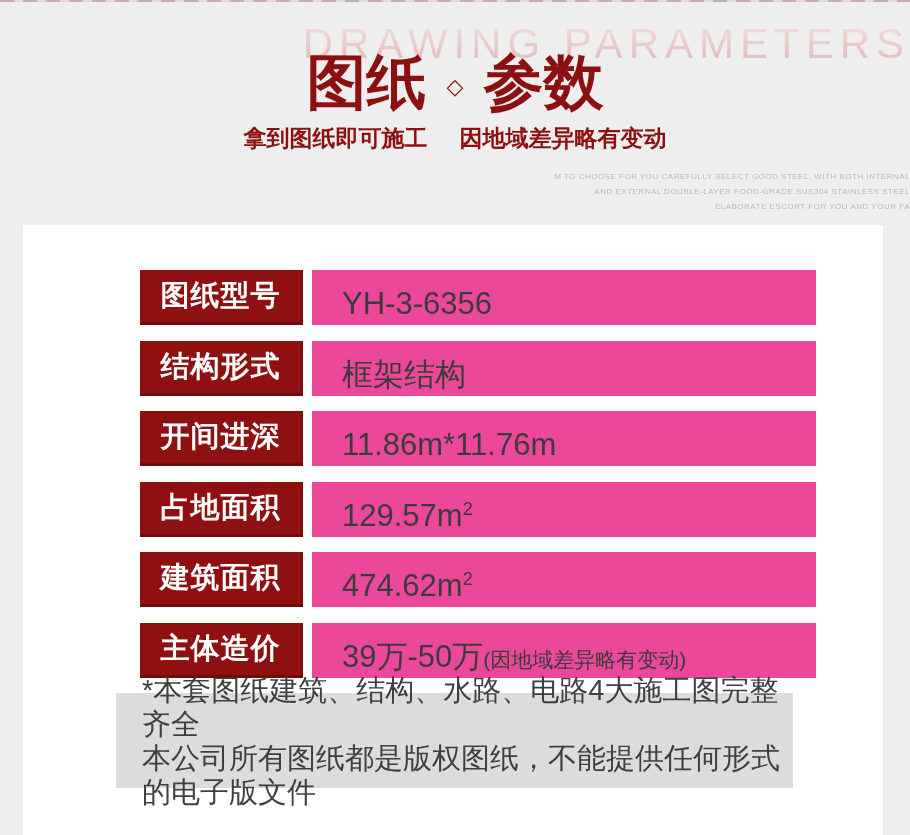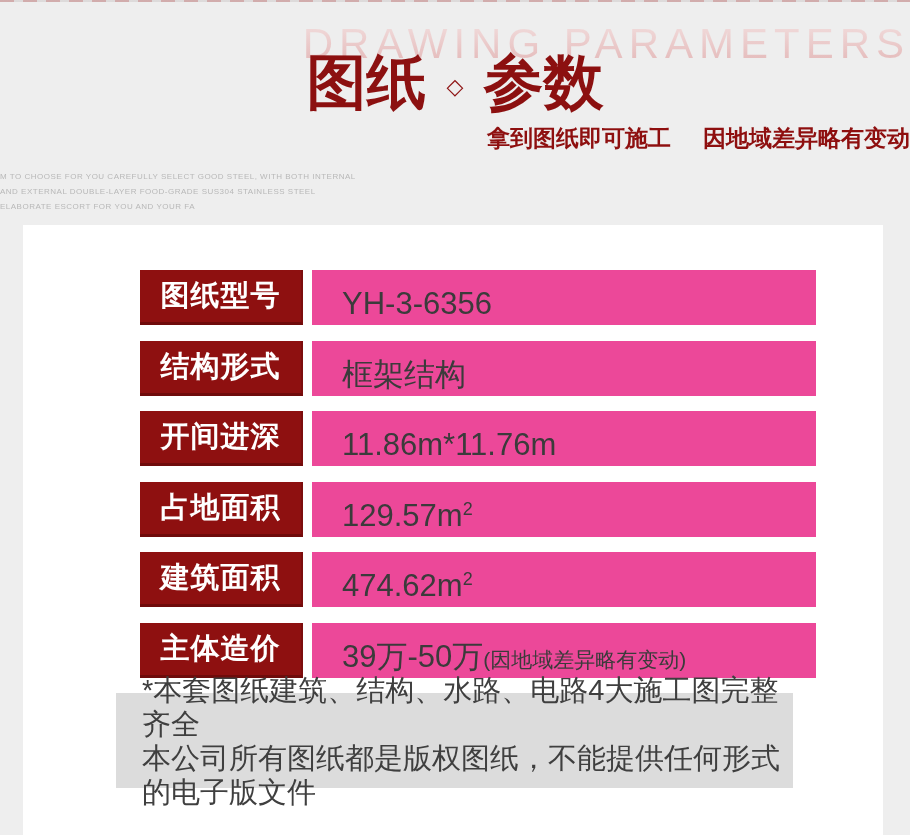--- a/index.html
+++ b/index.html
@@ -30,27 +30,27 @@
     display:flex; justify-content:center; align-items:center; gap:20px;
     font-size:60px; font-weight:900; color:#8c1010;
     line-height:66px;
   }
   .main-title .diamond {
     font-size:22px; font-weight:400; line-height:22px;
     position:relative; top:4px;
   }
   .subtitle {
     position:absolute; top:124px; left:0; width:910px;
-    display:flex; justify-content:flex-end; gap:32px;
+    display:flex; justify-content:center; gap:32px;
     font-size:23px; font-weight:bold; color:#8e0f0f;
     line-height:28px;
   }
   .fineprint {
     position:absolute; top:169px; left:0; width:910px;
-    text-align:left;
+    text-align:right;
     font-size:8px; line-height:15px; letter-spacing:.5px;
     color:#b8b8b8;
   }
   .card {
     position:absolute; top:225px; left:23px;
     width:860px; height:610px;
     background:#ffffff;
   }
   .spec-rows {
     position:absolute; top:45px; left:94px;

